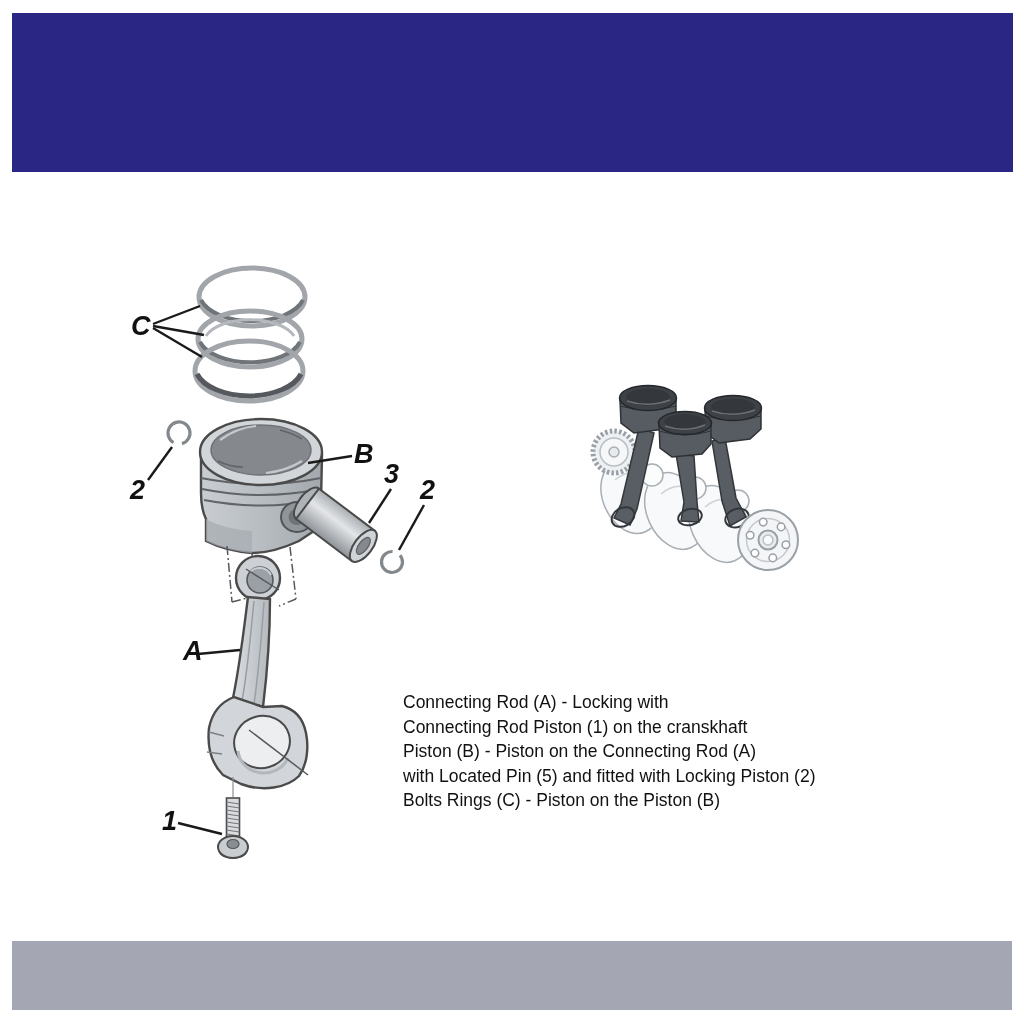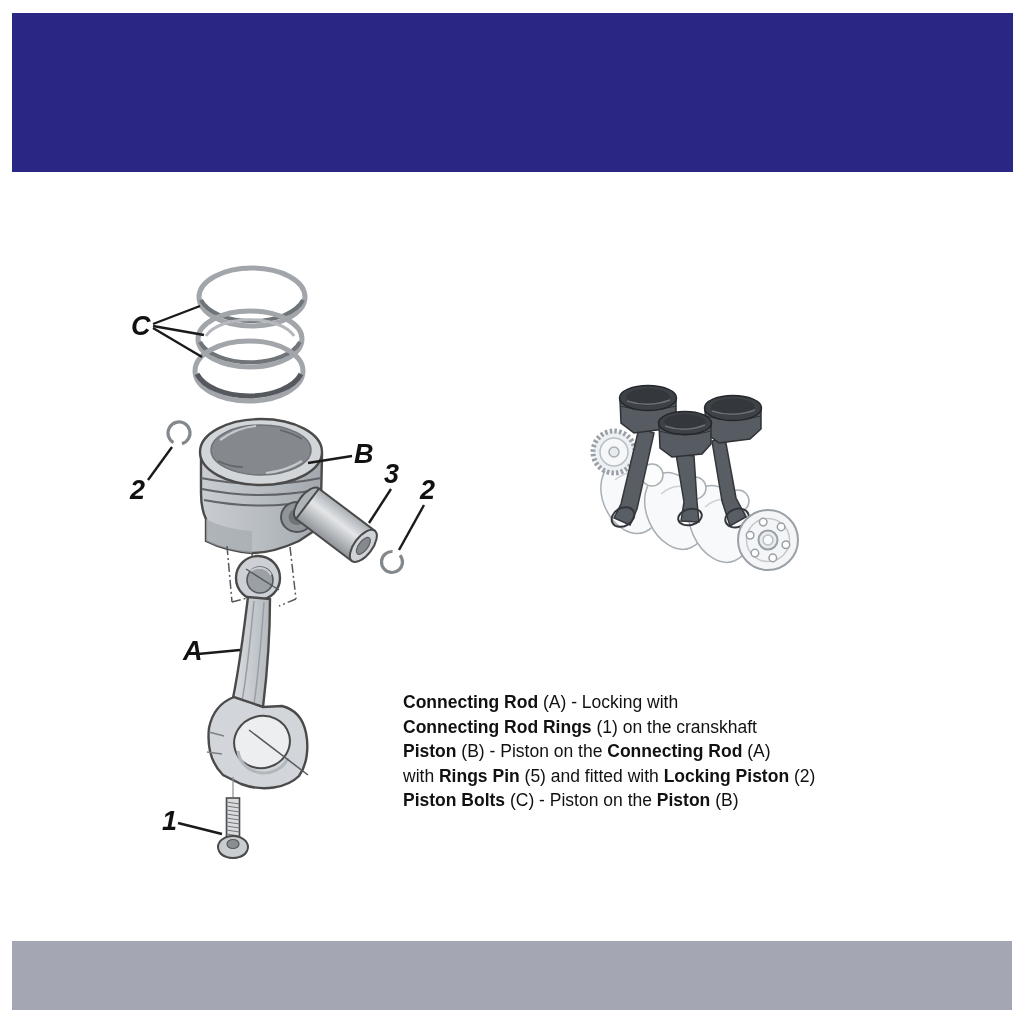--- a/index.html
+++ b/index.html
@@ -13,21 +13,21 @@
   .callout {
     position:absolute;
     font-family:"Liberation Sans", sans-serif;
     font-style:italic; font-weight:bold;
     font-size:27px; color:#111; line-height:1;
   }
   .description {
     position:absolute; left:403px; top:690px; width:500px;
     font-size:17.5px; line-height:24.5px; color:#111;
   }
-  .description b { font-weight:700; }
+  .description b { font-weight:400; }
 </style>
 </head>
 <body>
 
 <div class="canvas">
 
   <div class="band-top" style="background-color: rgb(42, 38, 132);"></div>
 
   <svg class="svg-abs" style="left:100px; top:250px;" width="350" height="630" viewBox="0 0 350 630">
     <defs>
@@ -222,20 +222,20 @@
   <div class="callout" style="left:131px; top:313px;">C</div>
   <div class="callout" style="left:130px; top:477px;">2</div>
   <div class="callout" style="left:354px; top:441px;">B</div>
   <div class="callout" style="left:384px; top:461px;">3</div>
   <div class="callout" style="left:420px; top:477px;">2</div>
   <div class="callout" style="left:183px; top:638px;">A</div>
   <div class="callout" style="left:162px; top:808px;">1</div>
 
   <div class="description">
       <div><b>Connecting Rod</b><span> (A) - Locking with</span></div>
-      <div><b>Connecting Rod Rings</b><span> (1) on the cranskhaft</span></div>
+      <div><b>Connecting Rod Piston</b><span> (1) on the cranskhaft</span></div>
       <div><b>Piston</b><span> (B) - Piston on the </span><b>Connecting Rod</b><span> (A)</span></div>
-      <div><span>with </span><b>Rings Pin</b><span> (5) and fitted with </span><b>Locking Piston</b><span> (2)</span></div>
-      <div><b>Piston Bolts</b><span> (C) - Piston on the </span><b>Piston</b><span> (B)</span></div>
+      <div><span>with </span><b>Located Pin</b><span> (5) and fitted with </span><b>Locking Piston</b><span> (2)</span></div>
+      <div><b>Bolts Rings</b><span> (C) - Piston on the </span><b>Piston</b><span> (B)</span></div>
     </div>
 
   <div class="band-bottom" style="background-color: rgb(164, 166, 179);"></div>
 </div>
 
 </body></html>

